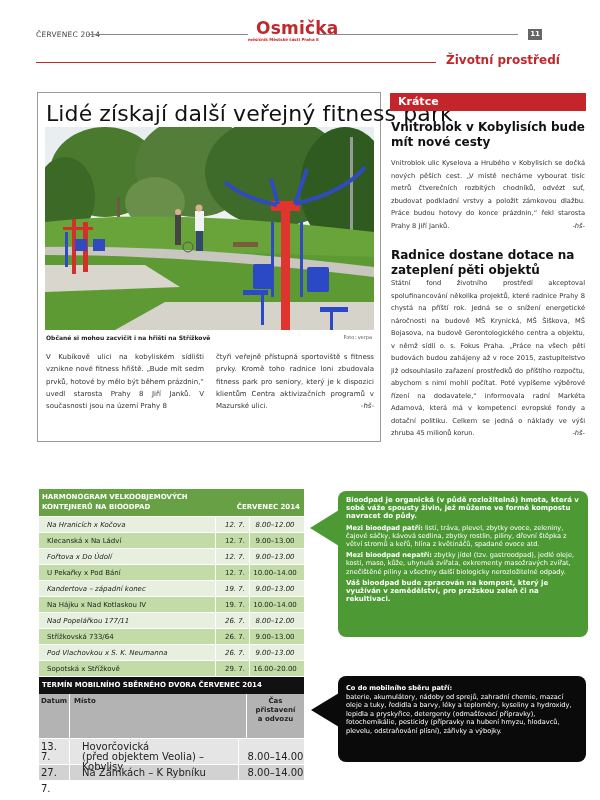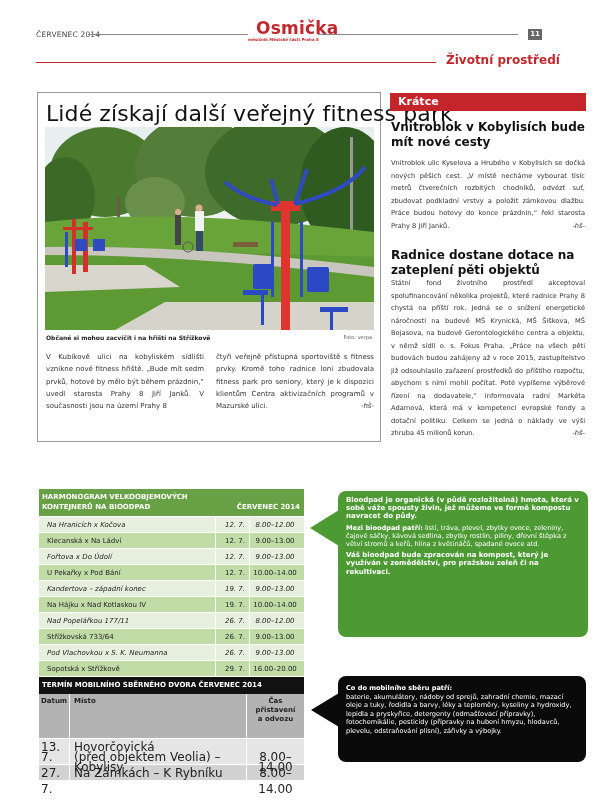--- a/index.html
+++ b/index.html
@@ -52,21 +52,21 @@
   .b { font-weight: bold; }
   .lead { font-weight: bold; font-size: 7px; }
 
   
   .dvur { position: absolute; left: 39px; top: 677px; width: 265px; }
   .dvur-head { background: #111; color: #fff; font-size: 7px; font-weight: bold; height: 17px; line-height: 17px; padding-left: 3px; white-space: nowrap; }
   .dvur-cols { display: flex; background: #b3b3b3; height: 44px; font-size: 7px; font-weight: bold; color: #222; }
   .dvur-cols .c-date { width: 31px; padding: 3px 2px; border-right: 1px solid #fff; }
   .dvur-cols .c-place { flex: 1; padding: 3px 4px; border-right: 1px solid #fff; }
   .dvur-cols .c-time { width: 57px; text-align: center; padding-top: 3px; line-height: 9px; }
-  .dvur-row { display: flex; font-size: 12px; color: #222; border-top: 1px solid #fff; }
+  .dvur-row { display: flex; font-size: 10px; color: #222; border-top: 1px solid #fff; gap: 8px; }
   .dvur-row.r1 { background: #e5e5e5; height: 26px; }
   .dvur-row.r2 { background: #d2d2d2; height: 16px; line-height: 16px; }
   .dvur-row .c-date { width: 31px; padding-left: 2px; border-right: 1px solid #fff; }
   .dvur-row .c-place { flex: 1; padding-left: 4px; border-right: 1px solid #fff; }
   .dvur-row .c-time { width: 57px; text-align: center; }
   .dvur-row.r1 .c-date, .dvur-row.r1 .c-place { padding-top: 3px; line-height: 10px; }
   .dvur-row.r1 .c-time { padding-top: 13px; line-height: 10px; }
 
   
   .black-box { position: absolute; left: 338px; top: 676px; width: 248px; height: 86px; background: #0a0a0a; border-radius: 8px; color: #fff; padding: 8px 8px; font-size: 6.6px; line-height: 8.6px; }
@@ -231,20 +231,21 @@
         <div class="date">29. 7.</div>
         <div class="time">16.00–20.00</div>
       </div>
     </div>
 </div>
 
 <div class="green-arrow"></div>
 <div class="green-box">
   <p class="lead">Bioodpad je organická (v půdě rozložitelná) hmota, která v sobě váže spousty živin, jež můžeme ve formě kompostu navracet do půdy.</p>
   <p><span class="b">Mezi bioodpad patří:</span><span> listí, tráva, plevel, zbytky ovoce, zeleniny, čajové sáčky, kávová sedlina, zbytky rostlin, piliny, dřevní štěpka z větví stromů a keřů, hlína z květináčů, spadané ovoce atd.</span></p>
+  <p><span class="b">Mezi bioodpad nepatří:</span><span> zbytky jídel (tzv. gastroodpad), jedlé oleje, kosti, maso, kůže, uhynulá zvířata, exkrementy masožravých zvířat, znečištěné piliny a všechny další biologicky nerozložitelné odpady.</span></p>
   <p class="lead">Váš bioodpad bude zpracován na kompost, který je využíván v zemědělství, pro pražskou zeleň či na rekultivaci.</p>
 </div>
 
 <div class="dvur">
   <div class="dvur-head">TERMÍN MOBILNÍHO SBĚRNÉHO DVORA ČERVENEC 2014</div>
   <div class="dvur-cols">
     <div class="c-date">Datum</div>
     <div class="c-place">Místo</div>
     <div class="c-time">
       <div>Čas</div>

